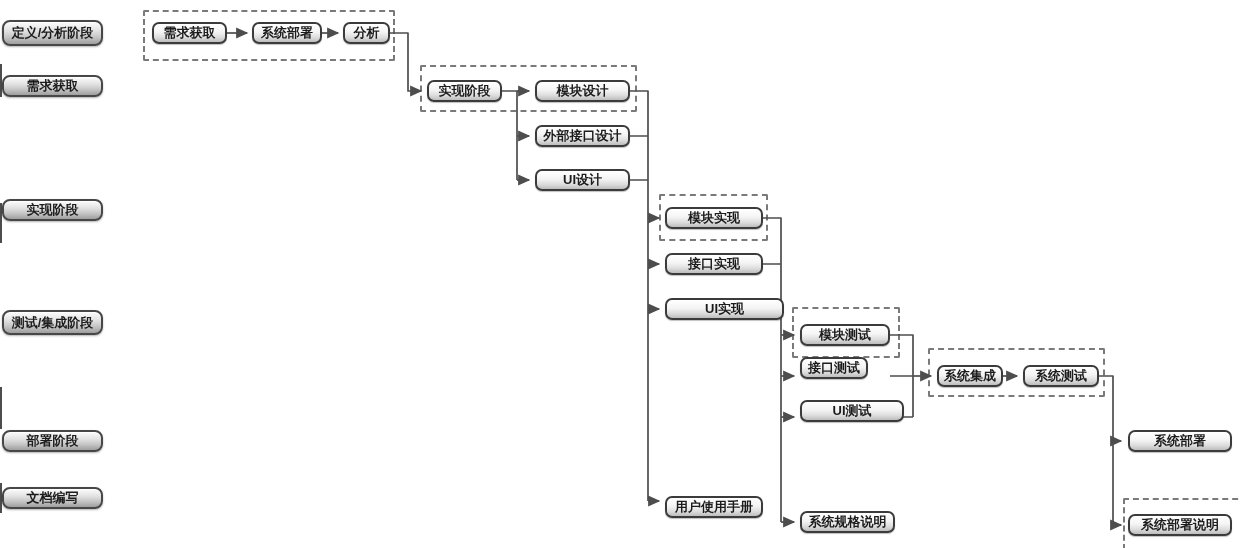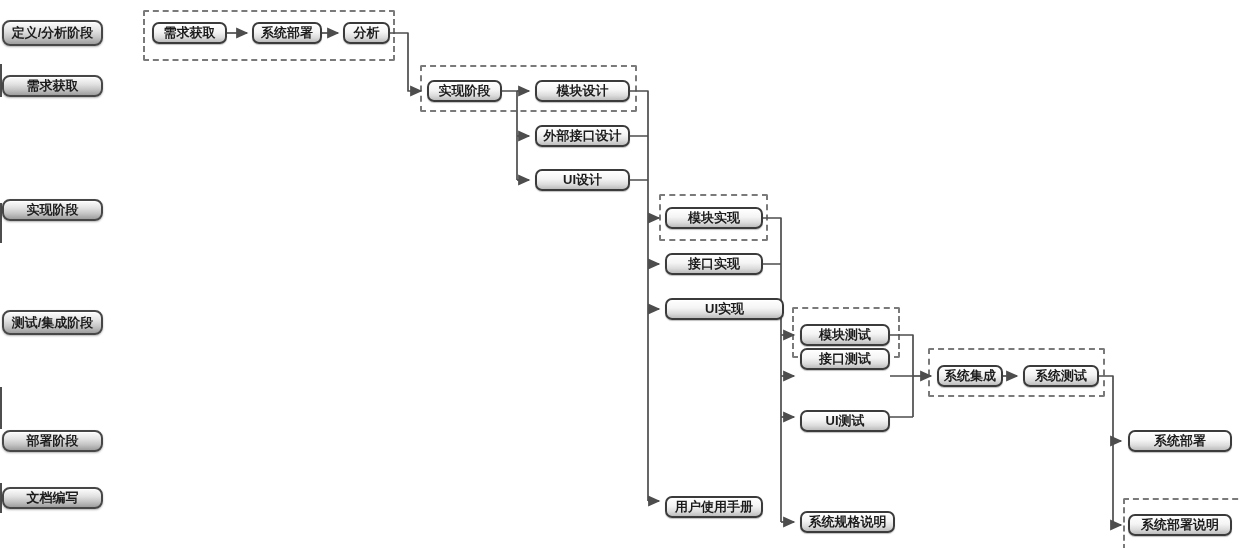--- a/index.html
+++ b/index.html
@@ -95,22 +95,22 @@
   <div class="node task" style="left:427px;top:80px;width:75px">实现阶段</div>
   <div class="node task" style="left:535px;top:80px;width:95px">模块设计</div>
   <div class="node task" style="left:535px;top:125px;width:95px">外部接口设计</div>
   <div class="node task" style="left:535px;top:169px;width:95px">UI设计</div>
 
   <div class="node task" style="left:665px;top:207px;width:98px">模块实现</div>
   <div class="node task" style="left:665px;top:253px;width:98px">接口实现</div>
   <div class="node task" style="left:665px;top:298px;width:119px">UI实现</div>
 
   <div class="node task" style="left:800px;top:324px;width:90px">模块测试</div>
-  <div class="node task" style="left:800px;top:348px;width:90px">接口测试</div>
-  <div class="node task" style="left:800px;top:410px;width:90px">UI测试</div>
+  <div class="node task" style="left:800px;top:357px;width:68px">接口测试</div>
+  <div class="node task" style="left:800px;top:400px;width:104px">UI测试</div>
 
   <div class="node task" style="left:937px;top:365px;width:66px">系统集成</div>
   <div class="node task" style="left:1023px;top:365px;width:76px">系统测试</div>
 
   <div class="node task" style="left:1128px;top:430px;width:104px">系统部署</div>
 
   <div class="node task" style="left:665px;top:496px;width:98px">用户使用手册</div>
   <div class="node task" style="left:800px;top:511px;width:95px">系统规格说明</div>
   <div class="node task" style="left:1128px;top:514px;width:104px">系统部署说明</div>
 

